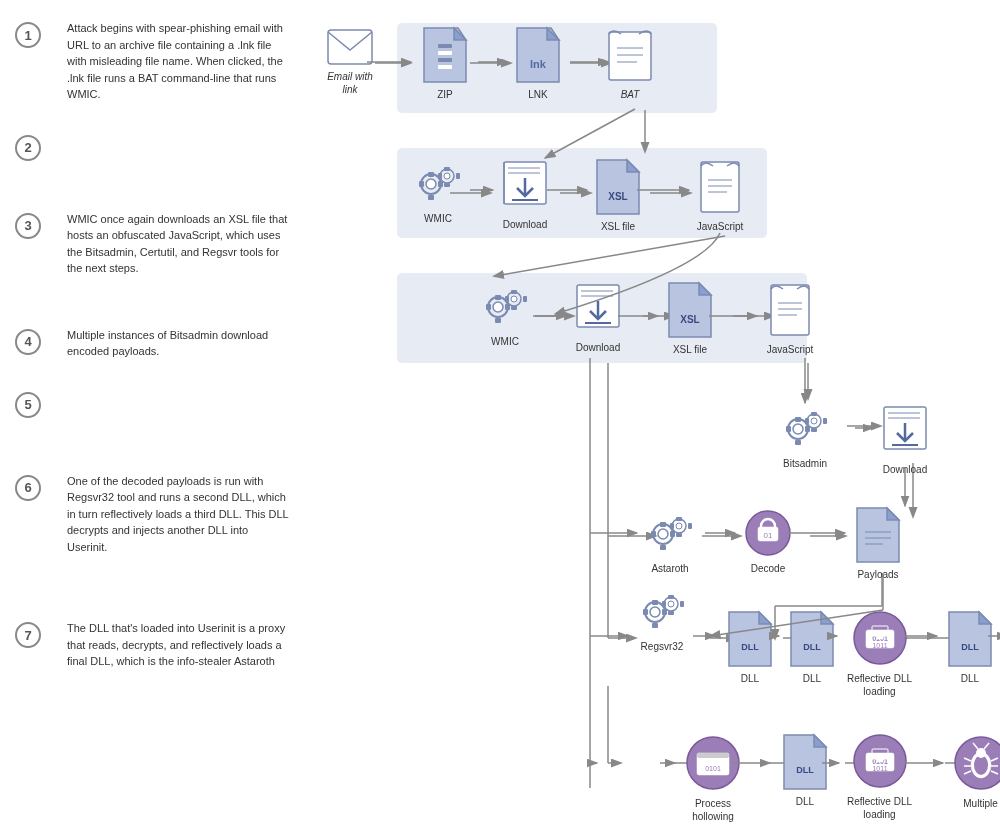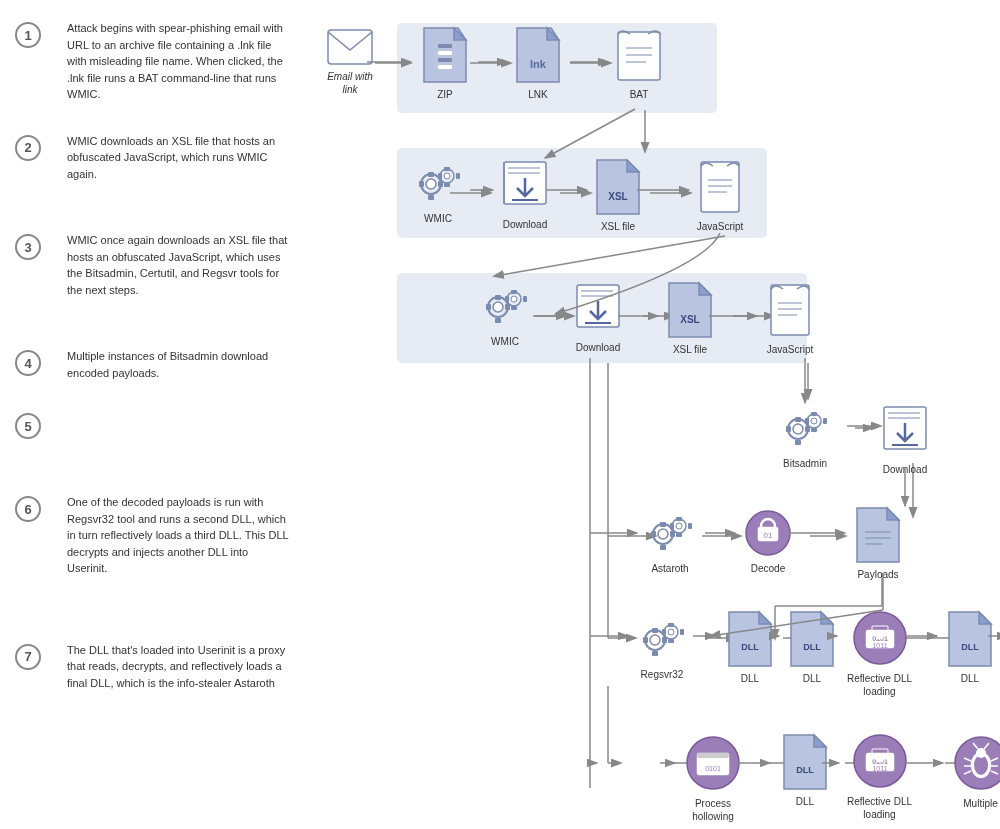--- a/index.html
+++ b/index.html
@@ -92,21 +92,20 @@
 
 <div class="container">
 
   <div class="left-panel">
     <div class="step">
       <div class="step-number">1</div>
       <div class="step-text">Attack begins with spear-phishing email with URL to an archive file containing a .lnk file with misleading file name. When clicked, the .lnk file runs a BAT command-line that runs WMIC.</div>
     </div>
     <div class="step" style="margin-top:30px;">
       <div class="step-number">2</div>
-      <div class="step-text">WMIC downloads an XSL file that hosts an obfuscated JavaScript, which runs WMIC again.</div>
     </div>
     <div class="step" style="margin-top:50px;">
       <div class="step-number">3</div>
       <div class="step-text">WMIC once again downloads an XSL file that hosts an obfuscated JavaScript, which uses the Bitsadmin, Certutil, and Regsvr tools for the next steps.</div>
     </div>
     <div class="step" style="margin-top:50px;">
       <div class="step-number">4</div>
       <div class="step-text">Multiple instances of Bitsadmin download encoded payloads.</div>
     </div>
     <div class="step" style="margin-top:30px;">
@@ -224,21 +223,21 @@
 
       <div class="node" style="left:188px; top:8px;">
         <svg width="50" height="58" viewBox="0 0 50 58">
           <polygon points="8,2 38,2 46,14 46,56 4,56 4,2" fill="#b8c4e0" stroke="#7b8ab0" stroke-width="1.5"></polygon>
           <polygon points="34,2 46,14 34,14" fill="#8a9fd0" stroke="#7b8ab0" stroke-width="1.5"></polygon>
           <text x="25" y="42" text-anchor="middle" font-size="11" fill="#5568a0" font-weight="600">lnk</text>
         </svg>
         <div class="node-label">LNK</div>
       </div>
 
-      <div class="node" style="left:289px; top:8px;">
+      <div class="node" style="left:280px; top:8px;font-style:italic;">
         <svg width="50" height="58" viewBox="0 0 50 58">
           <rect x="4" y="6" width="42" height="48" rx="2" fill="white" stroke="#7b8ab0" stroke-width="1.5"></rect>
           <path d="M4,10 Q10,6 16,10 Q22,14 28,10 Q34,6 40,10 Q46,6 46,6 L46,54 Q40,58 34,54 Q28,50 22,54 Q16,58 10,54 Q4,50 4,54 Z" fill="none" stroke="#7b8ab0" stroke-width="0"></path>
 
           <path d="M4,8 Q8,2 16,8" fill="none" stroke="#7b8ab0" stroke-width="1.5"></path>
           <path d="M46,8 Q42,2 34,8" fill="none" stroke="#7b8ab0" stroke-width="1.5"></path>
           <line x1="12" y1="22" x2="38" y2="22" stroke="#7b8ab0" stroke-width="1"></line>
           <line x1="12" y1="29" x2="38" y2="29" stroke="#7b8ab0" stroke-width="1"></line>
           <line x1="12" y1="36" x2="32" y2="36" stroke="#7b8ab0" stroke-width="1"></line>
         </svg>
@@ -417,21 +416,21 @@
         <svg width="50" height="58" viewBox="0 0 50 58">
           <polygon points="8,2 34,2 46,14 46,56 4,56 4,2" fill="#b8c4e0" stroke="#7b8ab0" stroke-width="1.5"></polygon>
           <polygon points="34,2 46,14 34,14" fill="#8a9fd0" stroke="#7b8ab0" stroke-width="1.5"></polygon>
           <line x1="12" y1="26" x2="38" y2="26" stroke="#7b8ab0" stroke-width="1"></line>
           <line x1="12" y1="32" x2="38" y2="32" stroke="#7b8ab0" stroke-width="1"></line>
           <line x1="12" y1="38" x2="30" y2="38" stroke="#7b8ab0" stroke-width="1"></line>
         </svg>
         <div class="node-label">Payloads</div>
       </div>
 
-      <div class="node" style="left:312px; top:596px;">
+      <div class="node" style="left:312px; top:568px;">
         <svg width="54" height="50" viewBox="0 0 54 50">
           <circle cx="20" cy="26" r="10" fill="none" stroke="#7b8ab0" stroke-width="2"></circle>
           <circle cx="20" cy="26" r="5" fill="white" stroke="#7b8ab0" stroke-width="1.5"></circle>
           <rect x="17" y="14" width="6" height="5" rx="1" fill="#7b8ab0"></rect>
           <rect x="17" y="37" width="6" height="5" rx="1" fill="#7b8ab0"></rect>
           <rect x="8" y="23" width="5" height="6" rx="1" fill="#7b8ab0"></rect>
           <rect x="27" y="23" width="5" height="6" rx="1" fill="#7b8ab0"></rect>
           <circle cx="36" cy="18" r="7" fill="none" stroke="#7b8ab0" stroke-width="1.5"></circle>
           <circle cx="36" cy="18" r="3" fill="white" stroke="#7b8ab0" stroke-width="1"></circle>
           <rect x="33" y="9" width="6" height="4" rx="1" fill="#7b8ab0"></rect>

